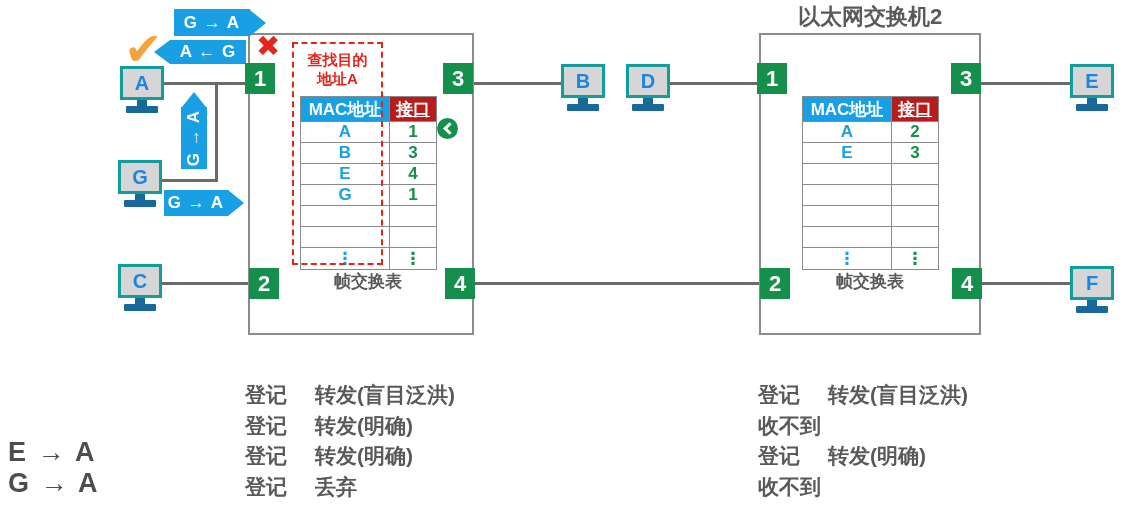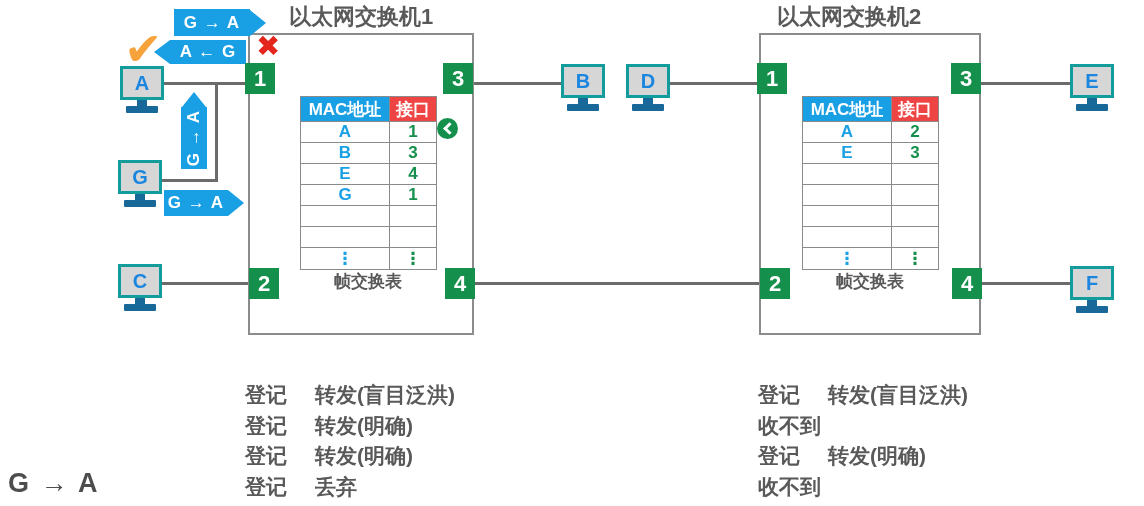--- a/index.html
+++ b/index.html
@@ -24,40 +24,39 @@
   .arr-u{position:absolute;width:0;height:0;border-left:12px solid transparent;
          border-right:12px solid transparent;border-bottom:15px solid #199FE4;z-index:3;}
   .rot{transform:rotate(-90deg);white-space:nowrap;}
   .check{position:absolute;font-size:46px;font-weight:bold;color:#F7A33C;z-index:4;line-height:1;}
   .cross{position:absolute;font-size:29px;font-weight:bold;color:#E3251C;z-index:4;line-height:1;}
   .mac-table{position:absolute;border-collapse:collapse;table-layout:fixed;background:#fff;z-index:2;}
   .mac-table th,.mac-table td{border:1px solid #8a8a8a;text-align:center;font-weight:bold;padding:0;}
   .mac-table th{height:24px;font-size:17px;color:#fff;}
   .mac-table td{height:20px;font-size:17px;}
   .th-mac{width:88px;background:#199FE4;}
-  .th-port{width:46px;background:#ef4444;}
+  .th-port{width:46px;background:#b91c1c;text-decoration:underline;}
   .td-mac{color:#199FE4;}
   .td-port{color:#15904C;}
   .tbl-caption{position:absolute;font-size:17px;font-weight:bold;color:#595959;text-align:center;z-index:2;}
   .lookup{position:absolute;border:2px dashed #E3251C;box-sizing:border-box;z-index:3;}
   .lookup-text{padding-top:6px;font-size:15px;font-weight:bold;color:#E3251C;text-align:center;line-height:19px;}
   .chev{position:absolute;width:21px;height:21px;border-radius:50%;background:#15904C;z-index:3;
         display:flex;align-items:center;justify-content:center;}
   .chev-glyph{width:6px;height:6px;border-left:3px solid #fff;border-bottom:3px solid #fff;
         transform:rotate(45deg);margin-left:3px;}
   .flow-cell{position:absolute;left:8px;font-size:27px;font-weight:bold;color:#4d4d4d;letter-spacing:2px;}
   .act{position:absolute;font-size:21px;font-weight:bold;color:#595959;display:flex;gap:28px;white-space:nowrap;}
 </style>
 </head>
 <body>
 
 <div class="stage">
 
-  <div class="sw-title" style="left:248px;top:2px;width:226px">以太网交换机1</div>
-  <div class="sw-title" style="left:738px;top:2px;width:222px">以太网交换机2</div>
+  <div class="sw-title" style="left:759px;top:2px;width:222px">以太网交换机2</div>
 
   <div class="wire" style="left:160px;top:82px;width:88px;height:3px"></div>
   <div class="wire" style="left:158px;top:179px;width:60px;height:3px"></div>
   <div class="wire" style="left:215px;top:82px;width:3px;height:100px"></div>
   <div class="wire" style="left:160px;top:282px;width:90px;height:3px"></div>
   <div class="wire" style="left:472px;top:82px;width:93px;height:3px"></div>
   <div class="wire" style="left:668px;top:82px;width:92px;height:3px"></div>
   <div class="wire" style="left:474px;top:282px;width:286px;height:3px"></div>
   <div class="wire" style="left:980px;top:82px;width:93px;height:3px"></div>
   <div class="wire" style="left:982px;top:282px;width:91px;height:3px"></div>
@@ -108,20 +107,26 @@
           <td class="td-port"></td>
         </tr>
       <tr>
           <td class="td-mac">⋮</td>
           <td class="td-port">⋮</td>
         </tr>
     </tbody>
   </table>
   <div class="tbl-caption" style="left:300px;top:270px;width:136px">帧交换表</div>
 
+  <div class="lookup" style="left:292px;top:42px;width:91px;height:223px">
+    <div class="lookup-text">
+      <div>查找目的</div>
+      <div>地址A</div>
+    </div>
+  </div>
 
   <div class="chev" style="left:437px;top:118px">
     <div class="chev-glyph"></div>
   </div>
 
   <table class="mac-table" style="left:802px;top:96px">
     <thead>
       <tr>
         <th class="th-mac">MAC地址</th>
         <th class="th-port">接口</th>
@@ -220,20 +225,21 @@
     <span class="rot">G → A</span>
   </div>
   <div class="arr-u" style="left:182px;top:92px"></div>
 
   <div class="frame" style="left:164px;top:190px;width:64px;height:26px">G → A</div>
   <div class="arr-r" style="left:228px;top:190px"></div>
 
   <div class="check" style="left:124px;top:26px">✔</div>
   <div class="cross" style="left:256px;top:32px">✖</div>
 
+  <div class="flow-cell" style="top:437px">E → A</div>
   <div class="flow-cell" style="top:468px">G → A</div>
 
   <div class="act" style="left:245px;top:381px">
     <span>登记</span>
       <span>转发(盲目泛洪)</span>
   </div>
   <div class="act" style="left:245px;top:412px">
     <span>登记</span>
       <span>转发(明确)</span>
   </div>

